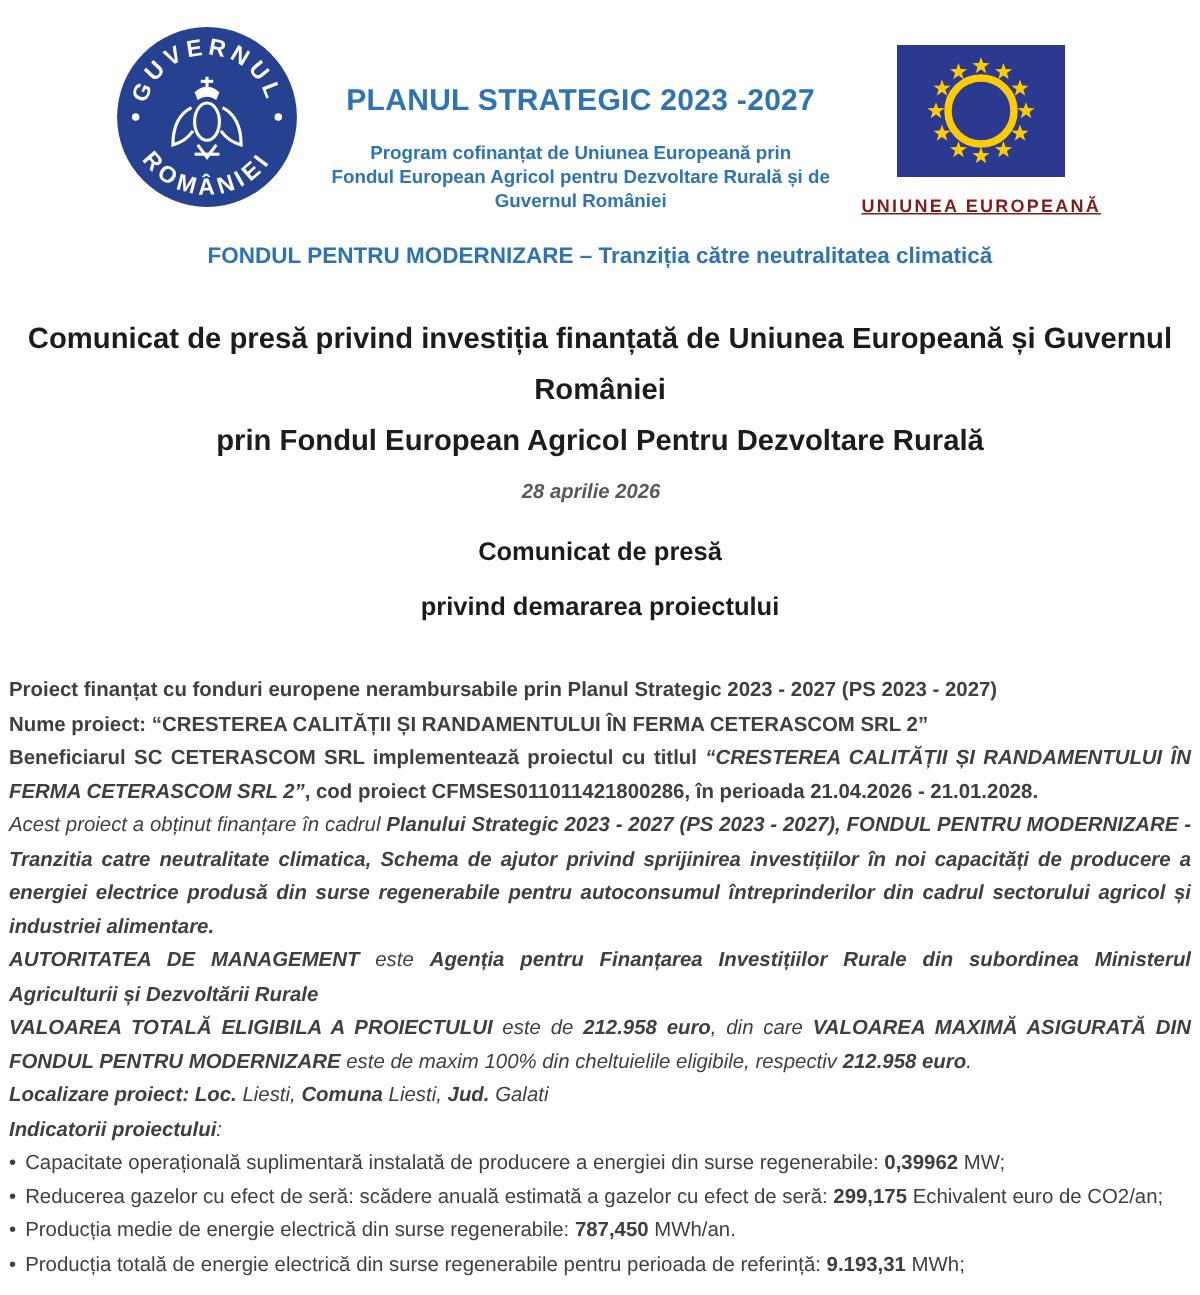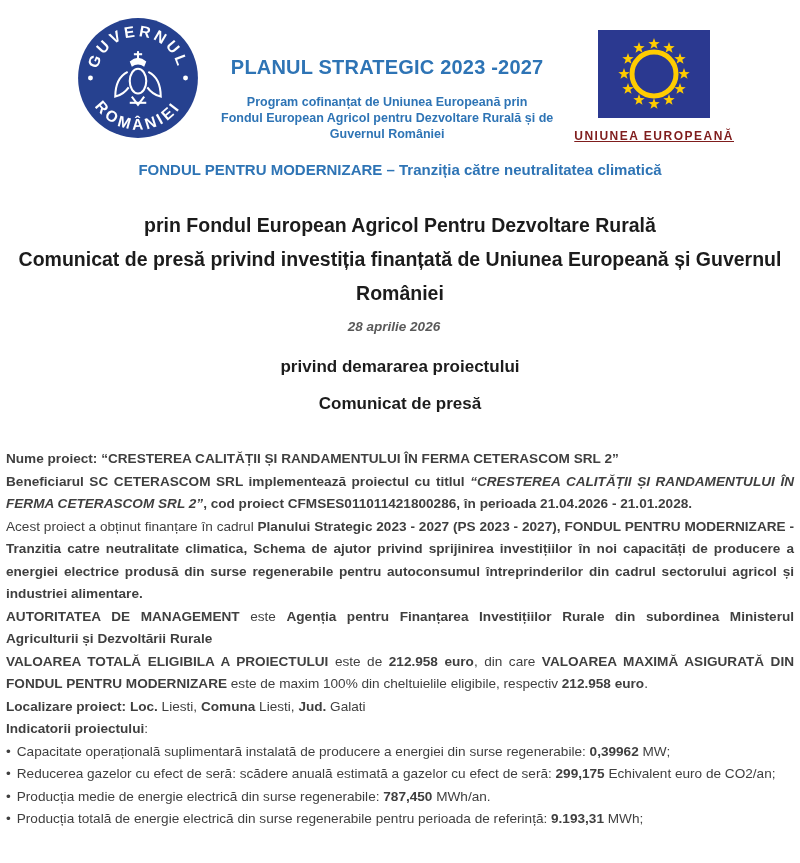--- a/index.html
+++ b/index.html
@@ -87,21 +87,21 @@
   
   .body{
     margin-top:26px;
     padding:0 6px;
     font-size:13.6px;
     line-height:22.5px;
     color:#3f3f3f;
   }
   .body p{margin:0;}
   .jus{text-align:justify;}
-  .gap{margin-top:7px;}
+  .gap{margin-top:7px;font-style:italic;}
   .b{font-weight:bold;}
   .i{font-style:italic;}
   .bullet{margin-right:6px;}
 </style>
 </head>
 <body>
 
 <div class="page">
 
   <div class="header">
@@ -160,32 +160,33 @@
         <use href="#star" transform="translate(30,29)"></use>
         <use href="#star" transform="translate(41,18)"></use>
       </svg>
       <div class="eu-caption">UNIUNEA EUROPEANĂ</div>
     </div>
   </div>
 
   <div class="banner">FONDUL PENTRU MODERNIZARE – Tranziția către neutralitatea climatică</div>
 
   <div class="doc-title">
+    <div>Comunicat de presă privind investiția finanțată de Uniunea Europeană și Guvernul României</div>
     <div>prin Fondul European Agricol Pentru Dezvoltare Rurală</div>
-    <div>Comunicat de presă privind investiția finanțată de Uniunea Europeană și Guvernul României</div>
   </div>
 
   <div class="date-line">28 aprilie 2026</div>
 
   <div class="subtitle">
+    <div>Comunicat de presă</div>
     <div>privind demararea proiectului</div>
-    <div>Comunicat de presă</div>
   </div>
 
   <div class="body">
+    <p><span class="b">Proiect finanțat cu fonduri europene nerambursabile prin Planul Strategic 2023 - 2027 (PS 2023 - 2027)</span></p>
     <p><span class="b">Nume proiect: “CRESTEREA CALITĂȚII ȘI RANDAMENTULUI ÎN FERMA CETERASCOM SRL 2”</span></p>
     <p class="jus"><span class="b">Beneficiarul SC CETERASCOM SRL implementează proiectul cu titlul </span><span class="b i">“CRESTEREA CALITĂȚII ȘI RANDAMENTULUI ÎN FERMA CETERASCOM SRL 2”</span><span class="b">, cod proiect CFMSES011011421800286, în perioada 21.04.2026 - 21.01.2028.</span></p>
     <p class="jus gap"><span>Acest proiect a obținut finanțare în cadrul </span><span class="b">Planului Strategic 2023 - 2027 (PS 2023 - 2027), FONDUL PENTRU MODERNIZARE - Tranzitia catre neutralitate climatica, Schema de ajutor privind sprijinirea investițiilor în noi capacități de producere a energiei electrice produsă din surse regenerabile pentru autoconsumul întreprinderilor din cadrul sectorului agricol și industriei alimentare.</span></p>
     <p class="jus gap"><span class="b">AUTORITATEA DE MANAGEMENT</span><span> este </span><span class="b">Agenția pentru Finanțarea Investițiilor Rurale din subordinea Ministerul Agriculturii și Dezvoltării Rurale</span></p>
     <p class="jus gap"><span class="b">VALOAREA TOTALĂ ELIGIBILA A PROIECTULUI</span><span> este de </span><span class="b">212.958 euro</span><span>, din care </span><span class="b">VALOAREA MAXIMĂ ASIGURATĂ DIN FONDUL PENTRU MODERNIZARE</span><span> este de maxim 100% din cheltuielile eligibile, respectiv </span><span class="b">212.958 euro</span><span>.</span></p>
     <p class="gap"><span class="b">Localizare proiect: Loc.</span><span> Liesti, </span><span class="b">Comuna</span><span> Liesti, </span><span class="b">Jud.</span><span> Galati</span></p>
     <p class="gap"><span class="b">Indicatorii proiectului</span><span>:</span></p>
 
     <p>
       <span class="bullet">•</span><span><span>Capacitate operațională suplimentară instalată de producere a energiei din surse regenerabile: </span><span class="b">0,39962</span><span> MW;</span></span>

